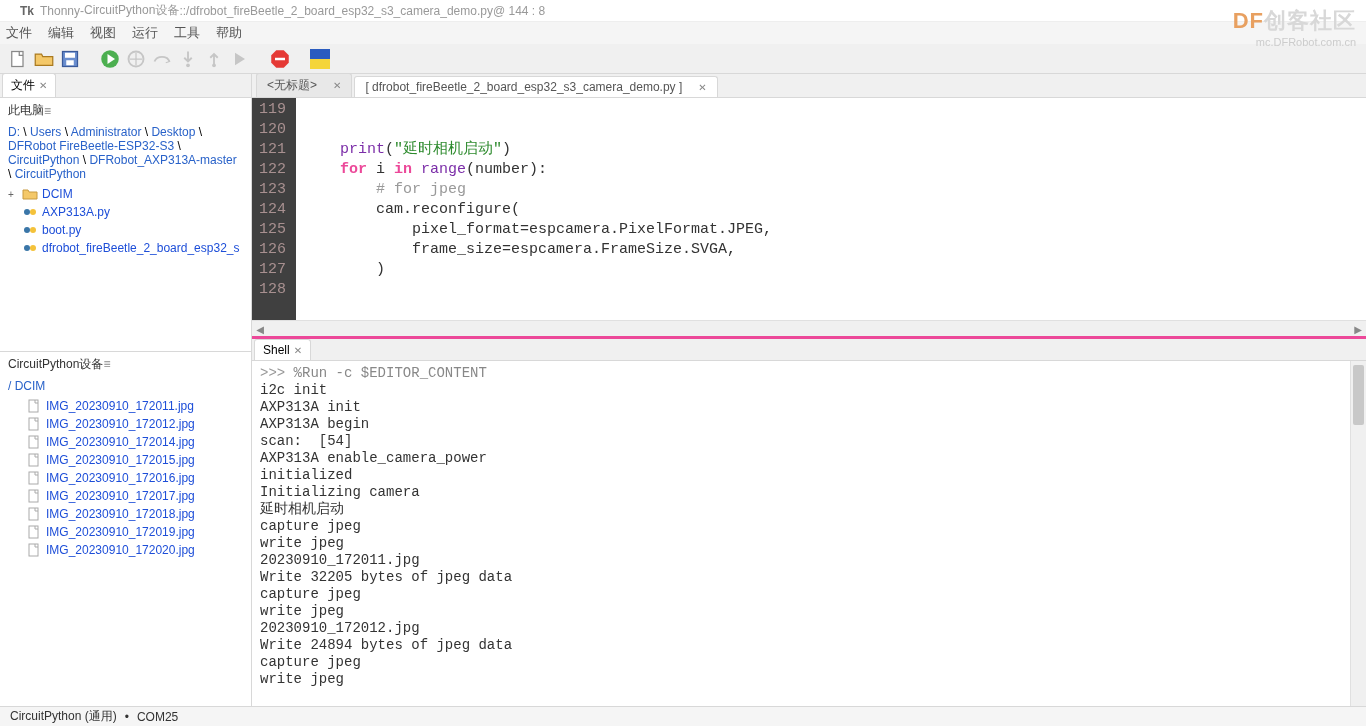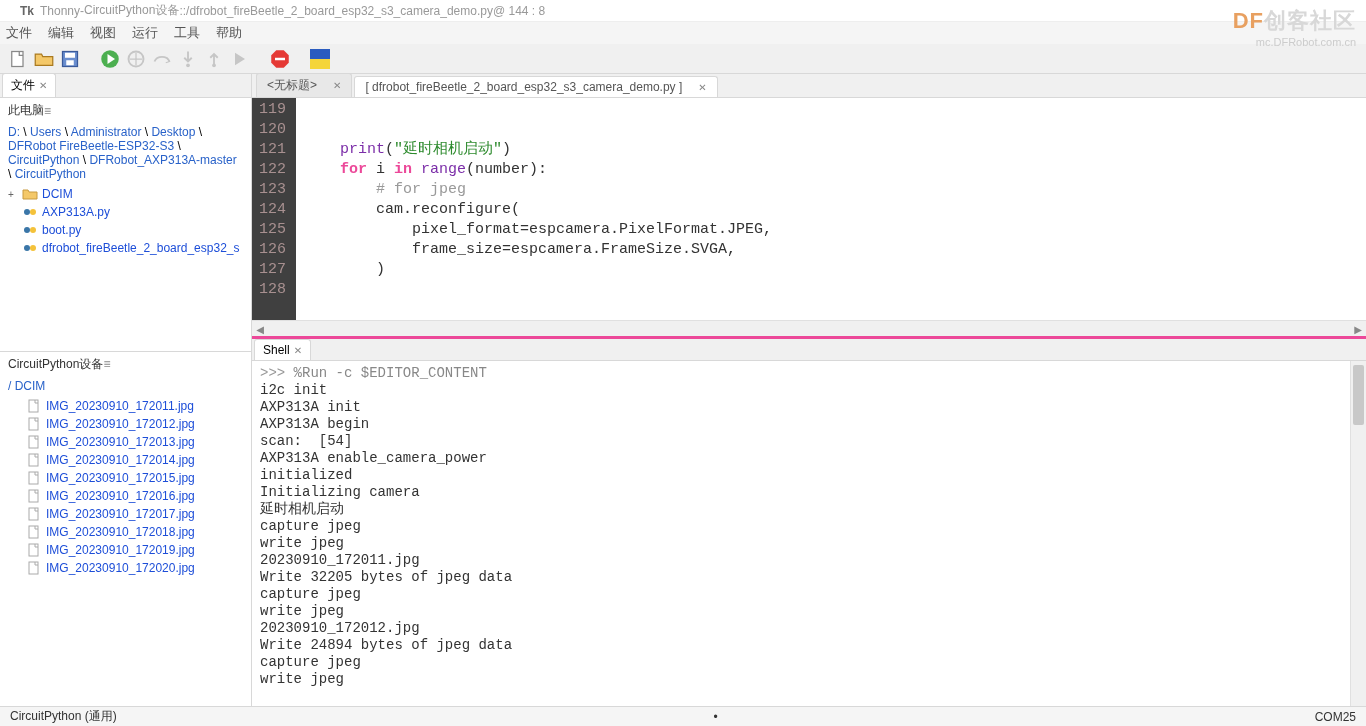--- a/index.html
+++ b/index.html
@@ -44,21 +44,21 @@
 .hscroll .lbtn { left: 0; }
 .hscroll .rbtn { right: 0; }
 .shell-wrap { display: flex; flex-direction: column; border-top: 3px solid #ec4899; height: 370px; }
 .shell-tabs { height: 22px; background: #f0f0f0; border-bottom: 1px solid #d8d8d8; display: flex; align-items: flex-end; }
 .shell-body { flex: 1; background: #fff; font-family: Consolas, "Courier New", monospace; font-size: 14px; padding: 4px 8px; overflow: auto; line-height: 17px; position: relative; }
 .shell-body .prompt { color: #999; }
 .shell-body .cmd { color: #888; }
 .shell-line { white-space: pre; color: #333; }
 .vscroll { position: absolute; right: 0; top: 0; bottom: 0; width: 16px; background: #f0f0f0; border-left: 1px solid #e0e0e0; }
 .vscroll .thumb { position: absolute; left: 2px; right: 2px; background: #c8c8c8; border-radius: 2px; }
-.status-bar { height: 20px; background: #f5f5f5; border-top: 1px solid #d8d8d8; display: flex; align-items: center; justify-content: space-between; padding: 0 10px; font-size: 12px; color: #333; gap: 8px; }
+.status-bar { height: 20px; background: #f5f5f5; border-top: 1px solid #d8d8d8; display: flex; align-items: center; justify-content: flex-start; padding: 0 10px; font-size: 12px; color: #333; gap: 8px; }
 .watermark { position: absolute; top: 6px; right: 10px; text-align: right; pointer-events: none; }
 .watermark .big { font-size: 22px; font-weight: bold; color: #d8d8d8; letter-spacing: 1px; }
 .watermark .big .df { color: #e8a060; }
 .watermark .small { font-size: 11px; color: #ccc; }
 </style>
 </head>
 <body>
 
 <div class="title-bar">
   <span class="ticon">Tk</span>
@@ -232,30 +232,20 @@
           </div>
           <div class="tree-row">
             <span class="tree-indent"></span>
             <span class="tree-icon">
               <svg viewBox="0 0 16 16">
                 <rect x="3" y="2" width="9" height="12" fill="#fff" stroke="#aaa"></rect>
                 <path d="M9 2v3h3" fill="none" stroke="#aaa"></path>
               </svg>
             </span>
             <span class="tree-name">IMG_20230910_172012.jpg</span>
-          </div>
-          <div class="tree-row">
-            <span class="tree-indent"></span>
-            <span class="tree-icon">
-              <svg viewBox="0 0 16 16">
-                <rect x="3" y="2" width="9" height="12" fill="#fff" stroke="#aaa"></rect>
-                <path d="M9 2v3h3" fill="none" stroke="#aaa"></path>
-              </svg>
-            </span>
-            <span class="tree-name">IMG_20230910_172013.jpg</span>
           </div>
           <div class="tree-row">
             <span class="tree-indent"></span>
             <span class="tree-icon">
               <svg viewBox="0 0 16 16">
                 <rect x="3" y="2" width="9" height="12" fill="#fff" stroke="#aaa"></rect>
                 <path d="M9 2v3h3" fill="none" stroke="#aaa"></path>
               </svg>
             </span>
             <span class="tree-name">IMG_20230910_172014.jpg</span>

